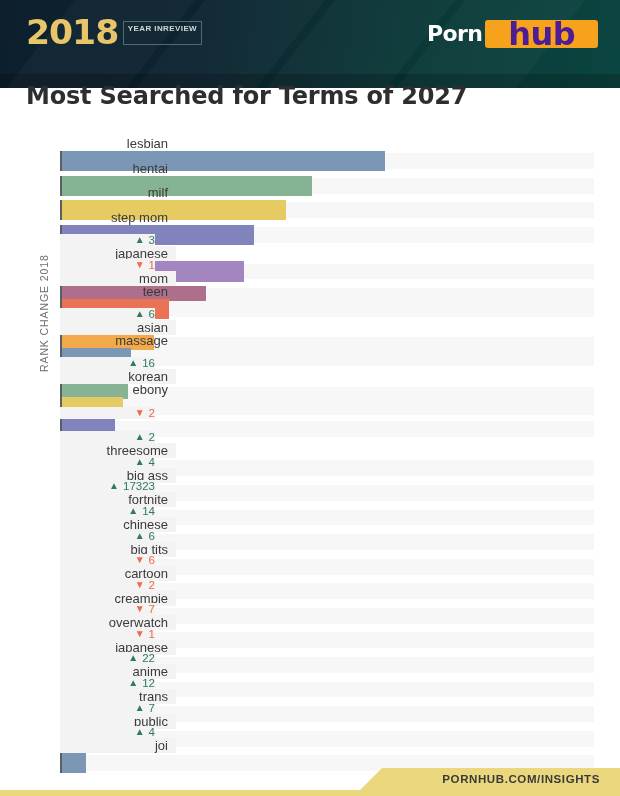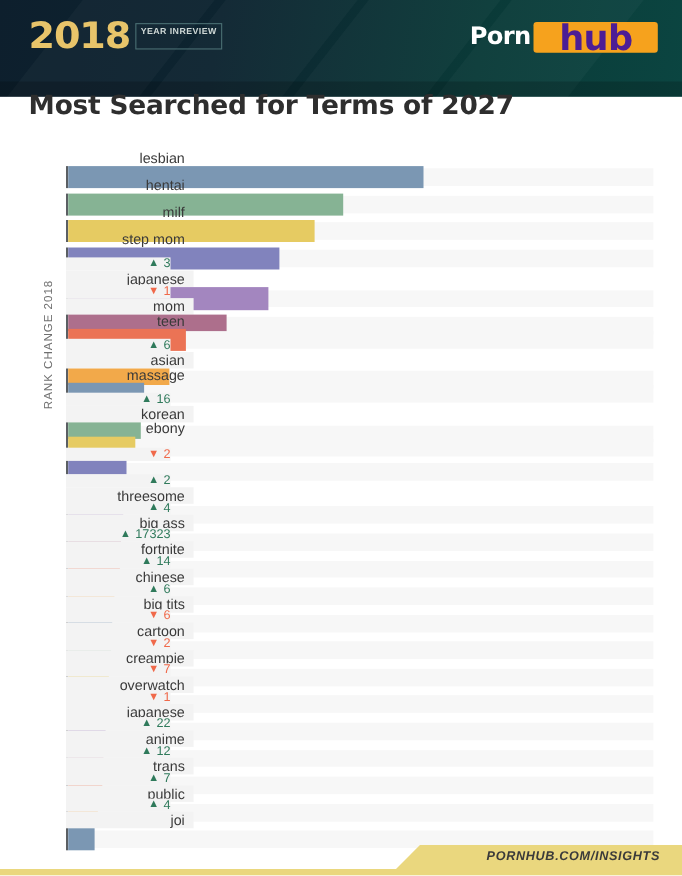--- a/index.html
+++ b/index.html
@@ -378,19 +378,19 @@
         </div>
         <div class="term">joi</div>
         <div class="barwrap">
           <div class="track"></div>
           <div class="bar" style="width: 24.225px; background: rgb(123, 151, 179);"></div>
         </div>
       </div>
     </div>
 </div>
 
-<div id="footer" style="position:absolute;left:0;bottom:0;width:620px;height:34px;font-style:italic;">
+<div id="footer" style="position:absolute;left:0;bottom:0;width:620px;height:34px;">
   <div style="position:absolute;right:0;top:6px;width:260px;height:22px;background:#ead77e;
               clip-path:polygon(22px 0, 260px 0, 260px 22px, 0 22px);"></div>
   <div style="position:absolute;left:0;bottom:0;width:620px;height:6px;background:#ead77e;"></div>
   <div style="position:absolute;right:20px;top:9px;font-size:11.5px;font-weight:700;
               letter-spacing:0.6px;color:#3a3a3a;line-height:16px;">PORNHUB.COM/INSIGHTS</div>
 </div>
 
 </body></html>

